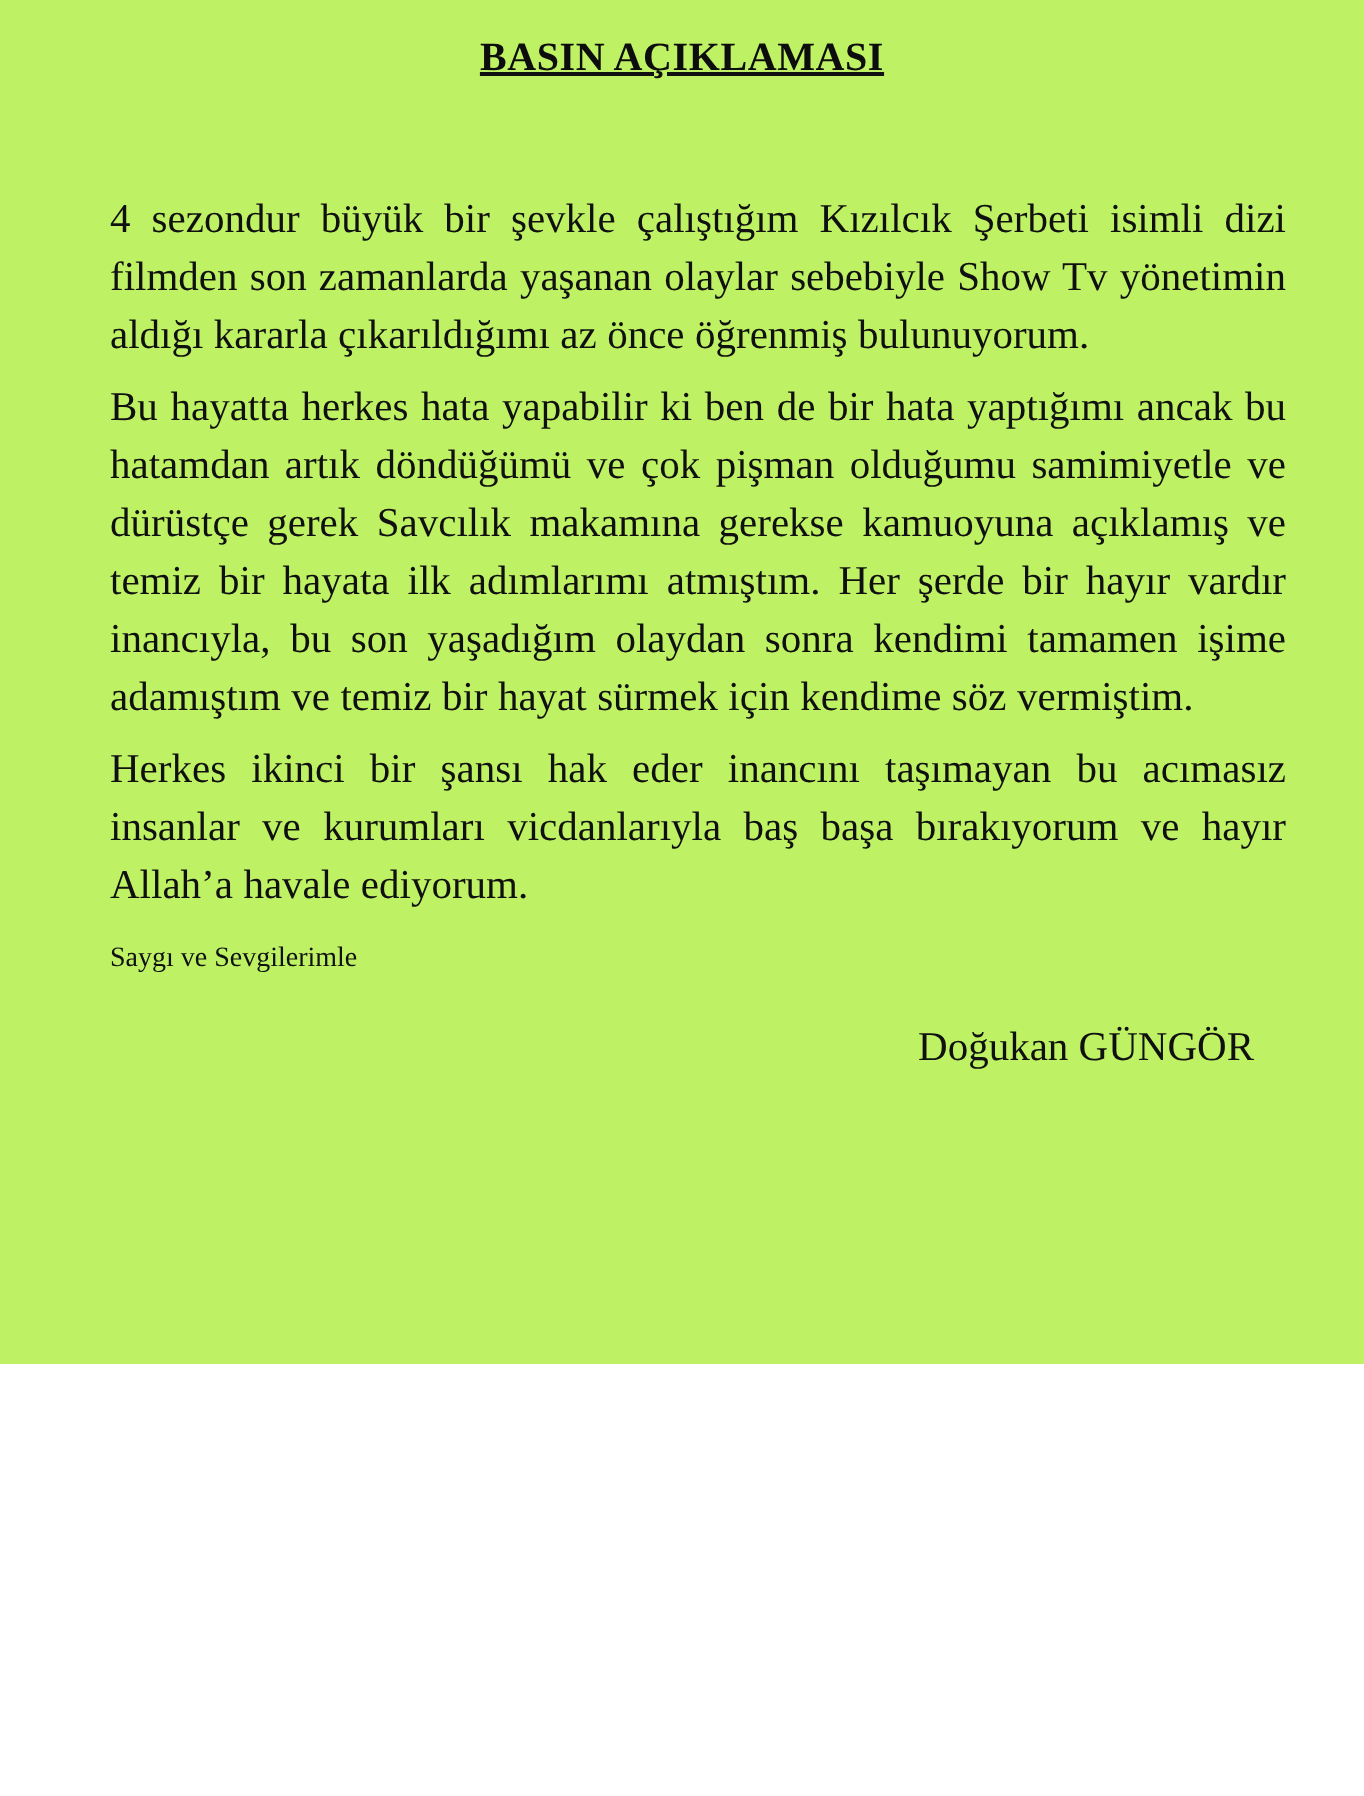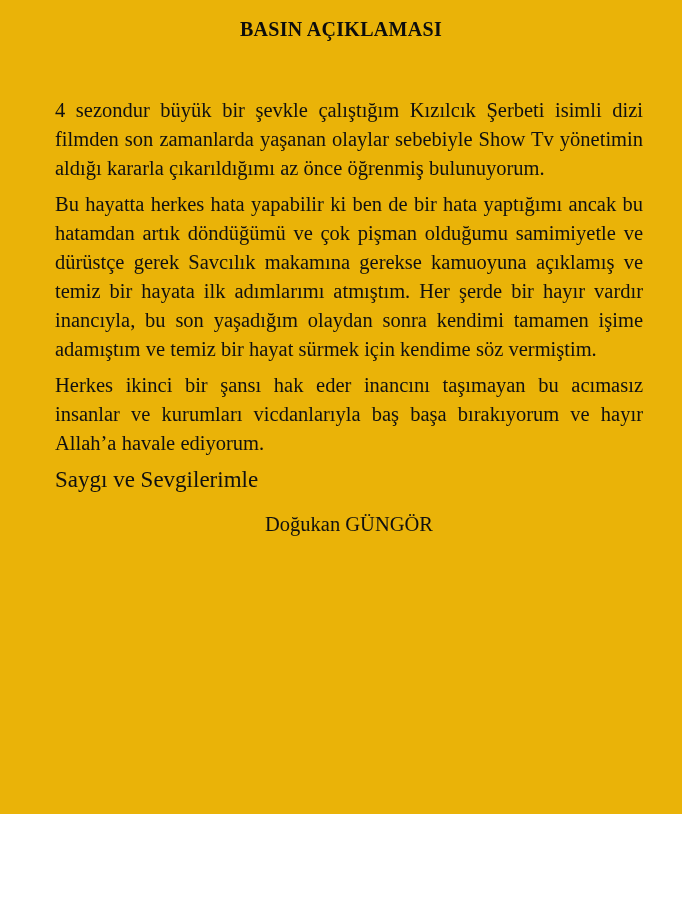--- a/index.html
+++ b/index.html
@@ -12,23 +12,24 @@
     height: 898px;
     background: #ffffff;
     font-family: "Liberation Serif", "DejaVu Serif", serif;
     color: #111111;
     overflow: hidden;
   }
 
   .page {
     position: relative;
     width: 682px;
-    height: 814px;
+    height: 682px;
     box-sizing: border-box;
-    background: #eab308;
+    background: #bef264;
+    text-decoration: underline;
   }
 
   .doc-title {
     text-align: center;
     font-weight: bold;
     font-size: 20px;
     letter-spacing: 0.3px;
     color: #0d0d0d;
     margin: 0;
     padding-top: 17px;
@@ -52,28 +53,28 @@
     hyphens: none;
     word-spacing: 0.1px;
   }
 
   .para:last-of-type {
     margin-bottom: 0;
   }
 
   .signoff {
     text-align: left;
-    font-size: 23px;
+    font-size: 14px;
     line-height: 29px;
     margin: 0 0 7px 0;
     color: #101010;
   }
 
   .signoff-name {
-    text-align: center;
+    text-align: right;
     font-size: 20.5px;
     line-height: 29px;
     margin: 16px;
     color: #101010;
   }
 </style>
 </head>
 <body>
 
 <div class="page">

